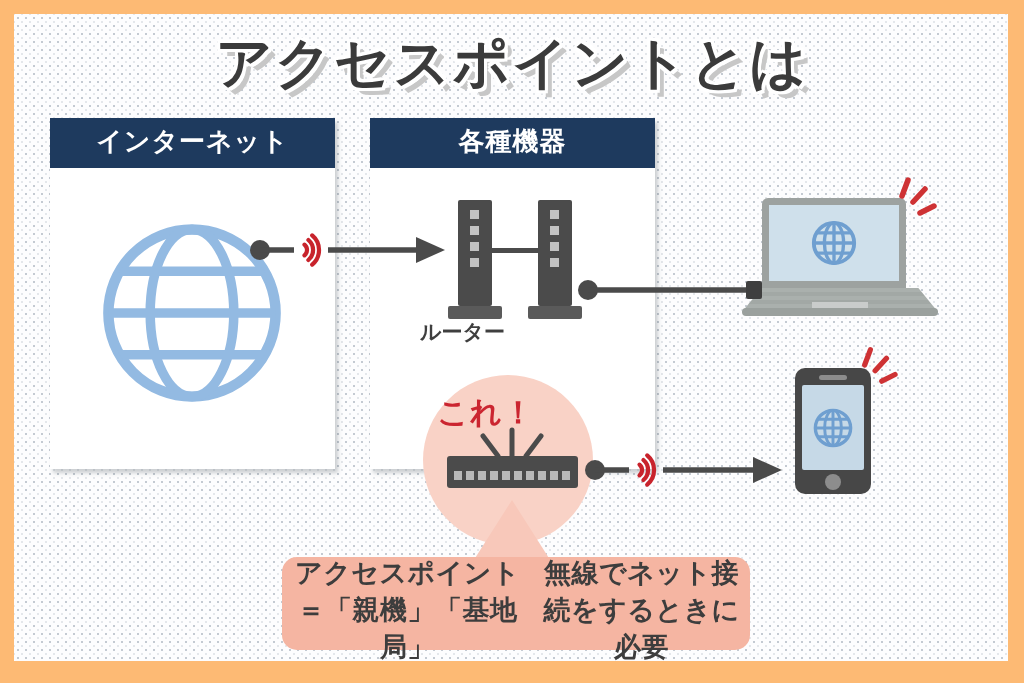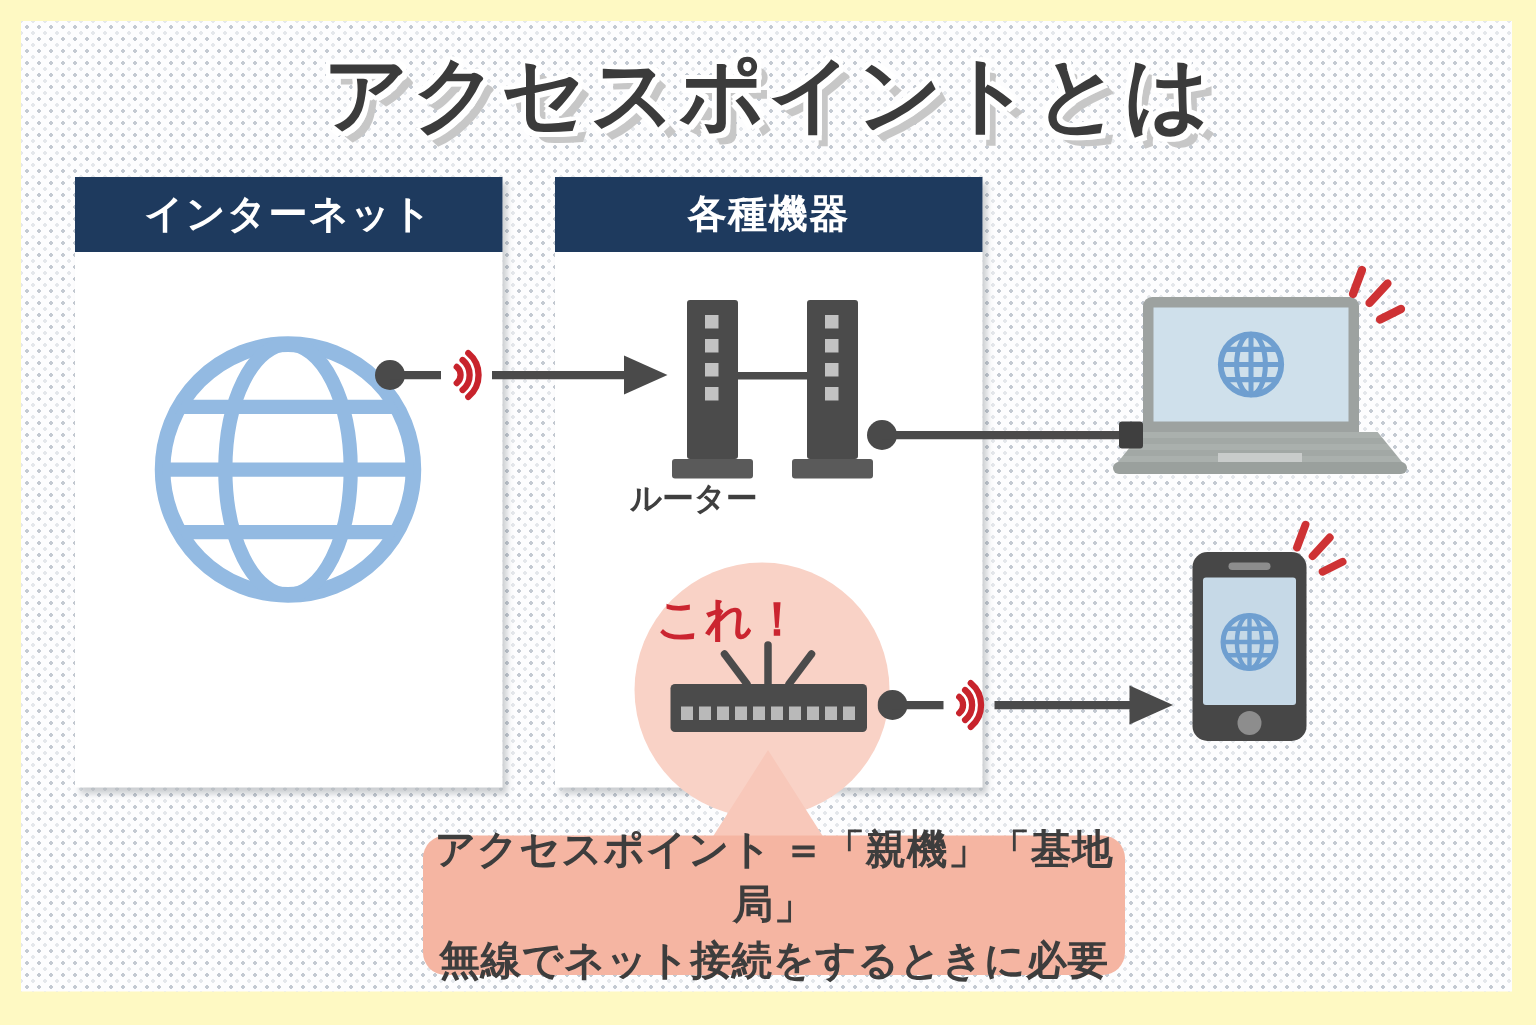--- a/index.html
+++ b/index.html
@@ -1,20 +1,20 @@
 <!DOCTYPE html>
 <html><head>
 <meta charset="utf-8">
 <style>
   html,body{margin:0;padding:0;background:#e8e8e8;}
   *{box-sizing:border-box;}
   .frame{
     position:relative;width:1024px;height:683px;overflow:hidden;
-    background:#fef9c3;
-    font-family:Liberation Serif, serif;
+    background:#fdba74;
+    font-family:Liberation Mono, monospace;
   }
   .dotted-bg{
     position:absolute;left:14px;top:14px;right:16px;bottom:22px;
     background-color:#fdfdfe;
     background-image:
       radial-gradient(#c4cad2 1.1px, transparent 1.4px),
       radial-gradient(#e4e7eb 1.1px, transparent 1.4px);
     background-size:8px 8px,8px 8px;
     background-position:0 0,4px 4px;
   }
@@ -22,21 +22,21 @@
     position:absolute;left:0;top:26px;width:1024px;height:76px;
     text-align:center;font-size:56px;font-weight:900;letter-spacing:2px;
     color:#3b3b3b;z-index:5;
     text-shadow:
       3px 0 0 #fff,-3px 0 0 #fff,0 3px 0 #fff,0 -3px 0 #fff,
       2px 2px 0 #fff,-2px 2px 0 #fff,2px -2px 0 #fff,-2px -2px 0 #fff,
       3px 3px 0 #fff,-3px -3px 0 #fff,-3px 3px 0 #fff,3px -3px 0 #fff,
       7px 7px 0 #c7c7c7;
   }
   .panel{
-    position:absolute;top:118px;width:285px;height:407px;background:#ffffff;
+    position:absolute;top:118px;width:285px;height:351px;background:#ffffff;
     box-shadow:3px 4px 4px rgba(60,70,80,0.25);z-index:2;
   }
   .panel-header{
     position:absolute;left:0;top:0;width:100%;height:50px;background:#1e3a5e;
     color:#ffffff;font-size:26px;font-weight:800;letter-spacing:1px;
     text-align:center;line-height:50px;
   }
   .panel-internet{left:50px;}
   .panel-devices{left:370px;}
   .panel-client{left:690px;}
@@ -53,21 +53,21 @@
     position:absolute;left:421px;top:392px;width:130px;text-align:center;
     font-size:31px;font-weight:900;color:#cb2530;z-index:4;letter-spacing:1px;
   }
   .callout-tail{
     position:absolute;left:470px;top:500px;width:84px;height:66px;
     background:#f8c8ba;clip-path:polygon(50% 0,100% 100%,0 100%);z-index:3;
   }
   .callout-box{
     position:absolute;left:282px;top:557px;width:468px;height:93px;
     background:#f5b5a2;border-radius:15px;z-index:4;
-    display:flex;flex-direction:column;justify-content:center;
+    display:flex;justify-content:center;
     text-align:center;color:#3d3d3d;font-size:27px;font-weight:800;
     line-height:37px;letter-spacing:0.5px;
   }
   .conn{position:absolute;z-index:4;}
   .laptop{position:absolute;left:742px;top:178px;width:196px;height:142px;z-index:3;}
   .laptop-screen{
     position:absolute;left:20px;top:20px;width:144px;height:90px;
     background:#9da2a0;border-radius:6px 6px 0 0;
     display:flex;align-items:center;justify-content:center;
   }

